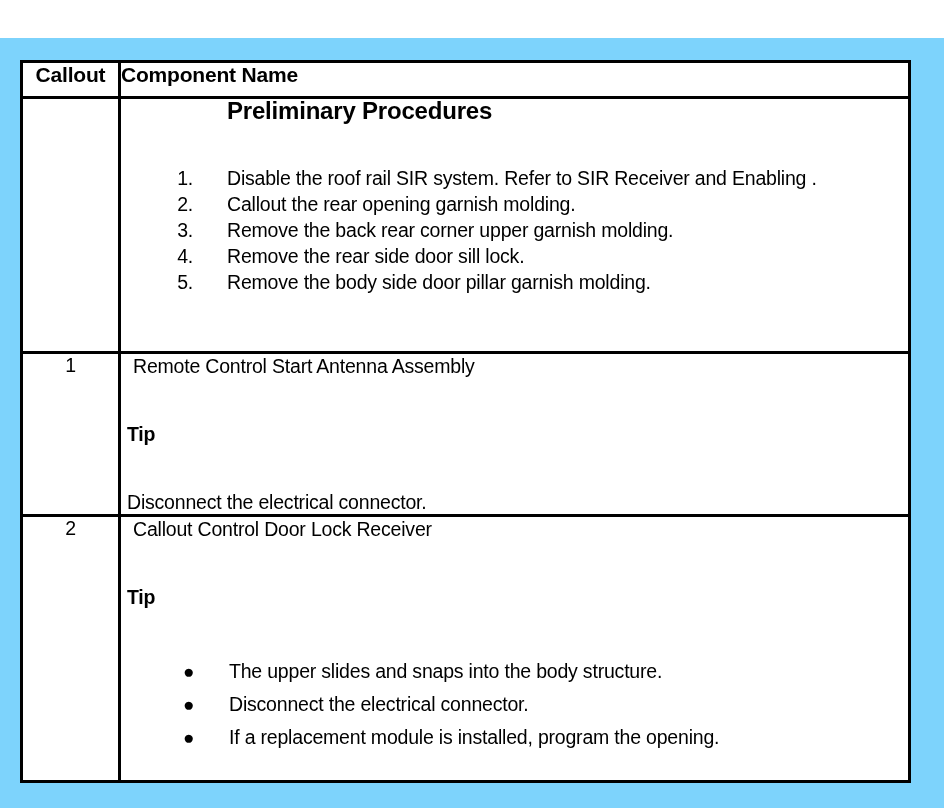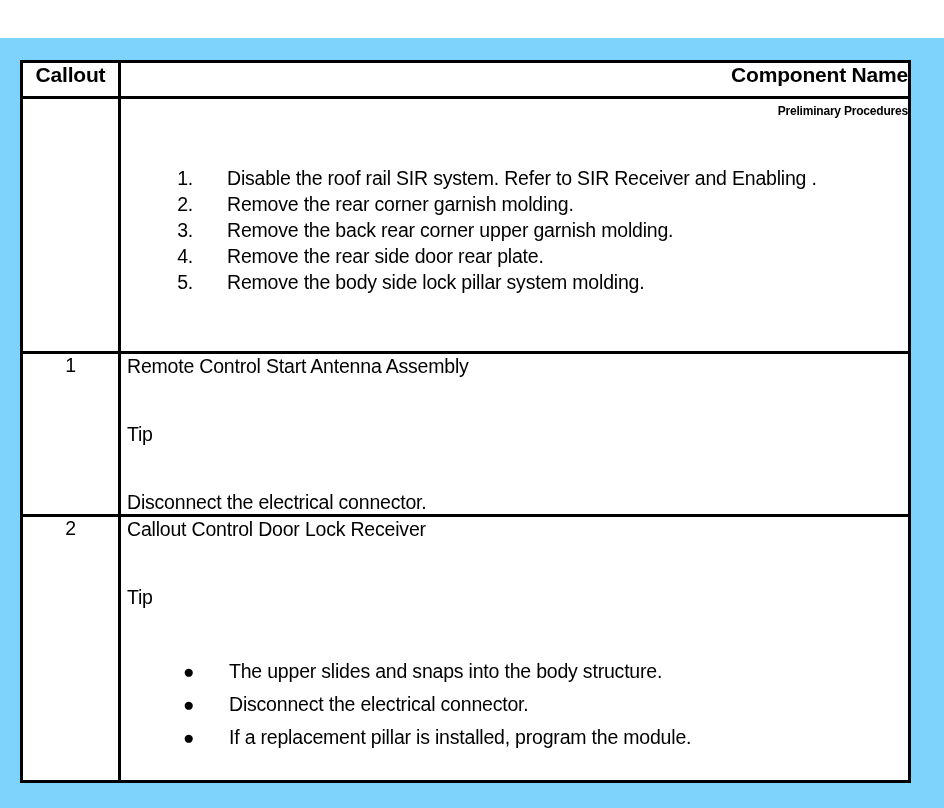--- a/index.html
+++ b/index.html
@@ -48,39 +48,38 @@
   .hdr-callout {
     height: 33px;
     text-align: center;
     font-size: 21px;
     font-weight: bold;
     letter-spacing: -0.2px;
     vertical-align: middle;
   }
   .hdr-name {
     height: 33px;
-    text-align: right;
+    text-align: left;
     font-size: 21px;
     font-weight: bold;
     letter-spacing: -0.2px;
     vertical-align: middle;
   }
 
   
   .cell-prelim {
     height: 252px;
     padding: 11px 0 0 0;
   }
   .prelim-title {
-    font-size: 12px;
+    font-size: 24px;
     font-weight: bold;
     letter-spacing: -0.2px;
     padding-left: 106px;
     line-height: 24px;
-    text-align: right;
   }
   ol.prelim-list {
     margin: 0;
     padding: 0;
     list-style: none;
     margin-top: 42px;
   }
   ol.prelim-list li {
     font-size: 19.5px;
     line-height: 26px;
@@ -104,25 +103,25 @@
     font-size: 19.5px;
     letter-spacing: -0.2px;
   }
   .cell-body {
     padding: 9px 0 10px 0;
   }
   .comp-name {
     font-size: 19.5px;
     line-height: 24px;
     letter-spacing: -0.2px;
-    padding-left: 6px;
+    padding-left: 12px;
   }
   .tip-label {
     font-size: 19.5px;
-    font-weight: normal;
+    font-weight: bold;
     line-height: 24px;
     letter-spacing: -0.2px;
     padding-left: 6px;
     margin-top: 44px;
   }
   .tip-text {
     font-size: 19.5px;
     line-height: 24px;
     letter-spacing: -0.2px;
     padding-left: 6px;
@@ -175,33 +174,33 @@
         <td class="cell-callout-num"></td>
         <td class="cell-prelim">
           <div class="prelim-title">Preliminary Procedures</div>
           <ol class="prelim-list">
             <li>
               <span class="num">1.</span>
               <span class="txt">Disable the roof rail SIR system. Refer to SIR Receiver and Enabling .</span>
             </li>
             <li>
               <span class="num">2.</span>
-              <span class="txt">Remove the rear corner garnish molding.</span>
+              <span class="txt">Callout the rear opening garnish molding.</span>
             </li>
             <li>
               <span class="num">3.</span>
               <span class="txt">Remove the back rear corner upper garnish molding.</span>
             </li>
             <li>
               <span class="num">4.</span>
-              <span class="txt">Remove the rear side door rear plate.</span>
+              <span class="txt">Remove the rear side door sill lock.</span>
             </li>
             <li>
               <span class="num">5.</span>
-              <span class="txt">Remove the body side lock pillar system molding.</span>
+              <span class="txt">Remove the body side door pillar garnish molding.</span>
             </li>
           </ol>
         </td>
       </tr>
 
       <tr class="row1">
         <td class="cell-callout-num">1</td>
         <td class="cell-body">
           <div class="comp-name">Remote Control Start Antenna Assembly</div>
           <div class="tip-label">Tip</div>
@@ -218,21 +217,21 @@
             <li>
               <span class="bullet">●</span>
               <span class="txt">The upper slides and snaps into the body structure.</span>
             </li>
             <li>
               <span class="bullet">●</span>
               <span class="txt">Disconnect the electrical connector.</span>
             </li>
             <li>
               <span class="bullet">●</span>
-              <span class="txt">If a replacement pillar is installed, program the module.</span>
+              <span class="txt">If a replacement module is installed, program the opening.</span>
             </li>
           </ul>
         </td>
       </tr>
 
     </tbody>
   </table>
 
 </div>
 

